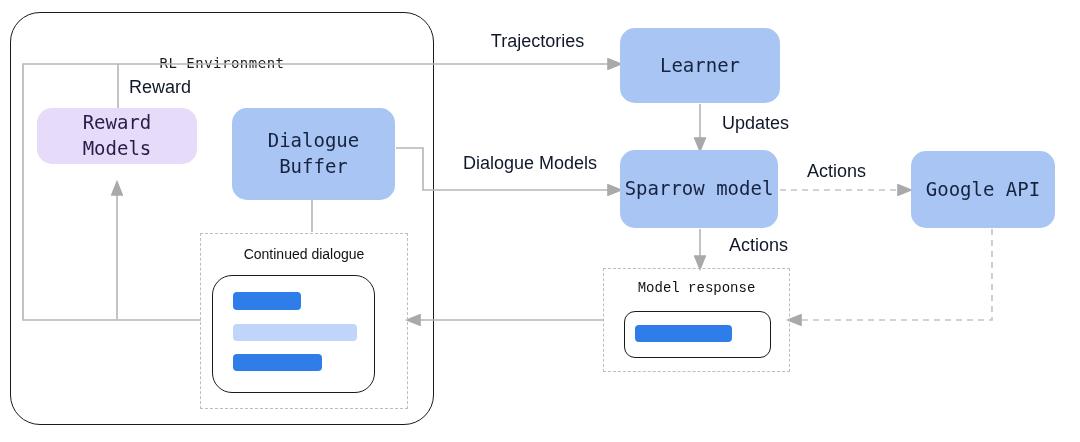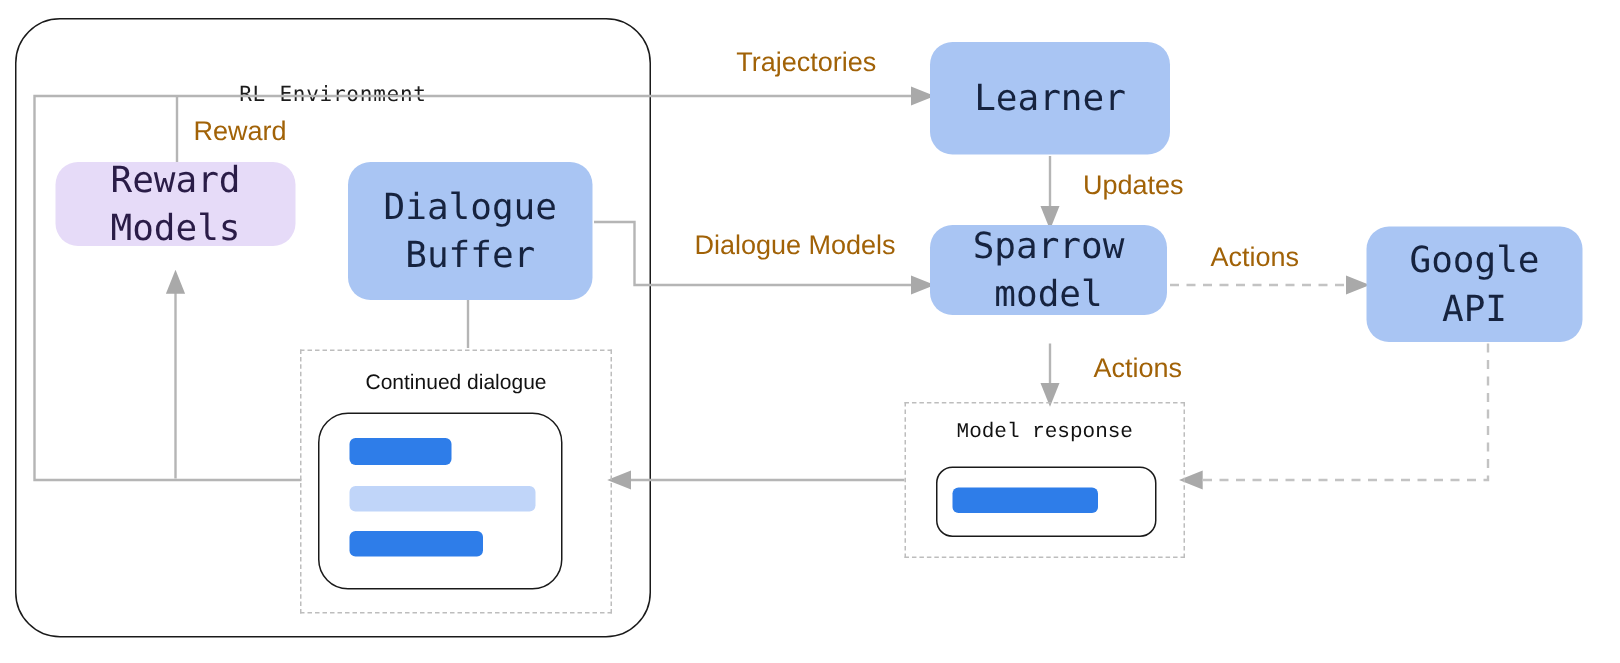--- a/index.html
+++ b/index.html
@@ -50,31 +50,31 @@
   }
   
   .node {
     position: absolute;
     border-radius: 15px;
     display: flex;
     align-items: center;
     justify-content: center;
     text-align: center;
     font-family: "DejaVu Sans Mono", "Liberation Mono", monospace;
-    font-size: 24px;
+    font-size: 19px;
     line-height: 1.35;
     white-space: pre-line;
     z-index: 3;
   }
   .node.blue   { background: #a9c5f3; color: #16233f; }
   .node.purple { background: #e6dbf8; color: #2a1c47; }
   .node-reward-models   { left: 37px;  top: 108px; width: 160px; height: 56px; }
   .node-dialogue-buffer { left: 232px; top: 108px; width: 163px; height: 92px; }
   .node-learner         { left: 620px; top: 28px;  width: 160px; height: 75px; }
-  .node-sparrow         { left: 620px; top: 150px; width: 158px; height: 60px; }
+  .node-sparrow         { left: 620px; top: 150px; width: 158px; height: 78px; }
   .node-google-api      { left: 911px; top: 151px; width: 144px; height: 77px; }
   
   .dashed-group {
     position: absolute;
     border: 1.6px dashed #bdbdbd;
     box-sizing: border-box;
     z-index: 3;
     background: transparent;
   }
   .group-continued-dialogue { left: 200px; top: 233px; width: 208px; height: 176px; }
@@ -104,21 +104,21 @@
   .bubble.dark  { background: #2e7de9; }
   .bubble.light { background: #c0d5f9; }
   .cd-bar-1 { left: 20px; top: 16px; width: 68px; }
   .cd-bar-2 { left: 20px; top: 48px; width: 124px; height: 17px; }
   .cd-bar-3 { left: 20px; top: 78px; width: 89px;  height: 17px; }
   .mr-bar-1 { left: 10px; top: 13px; width: 97px;  height: 17px; }
   
   .edge-label {
     position: absolute;
     font-size: 18px;
-    color: #a16207;
+    color: #0f172a;
     z-index: 4;
     white-space: nowrap;
   }
   .label-trajectories     { left: 460px; top: 31px; width: 155px; text-align: center; }
   .label-rewards          { left: 129px; top: 77px; }
   .label-updates          { left: 722px; top: 113px; }
   .label-dialogue-context { left: 463px; top: 153px; }
   .label-actions-api      { left: 807px; top: 161px; }
   .label-actions-response { left: 729px; top: 235px; }
 </style>

